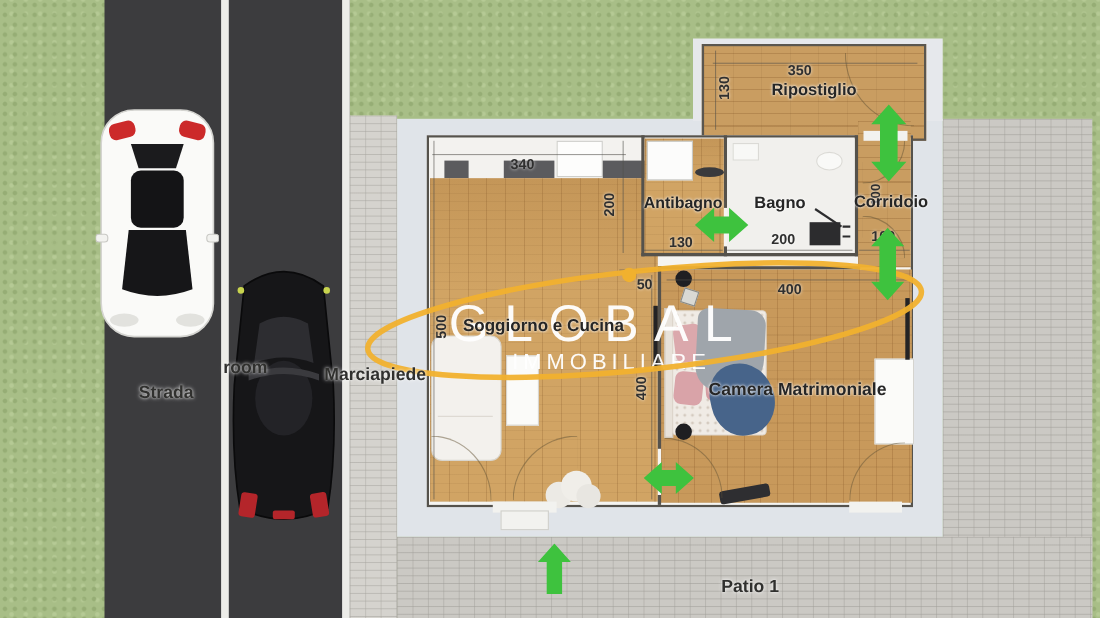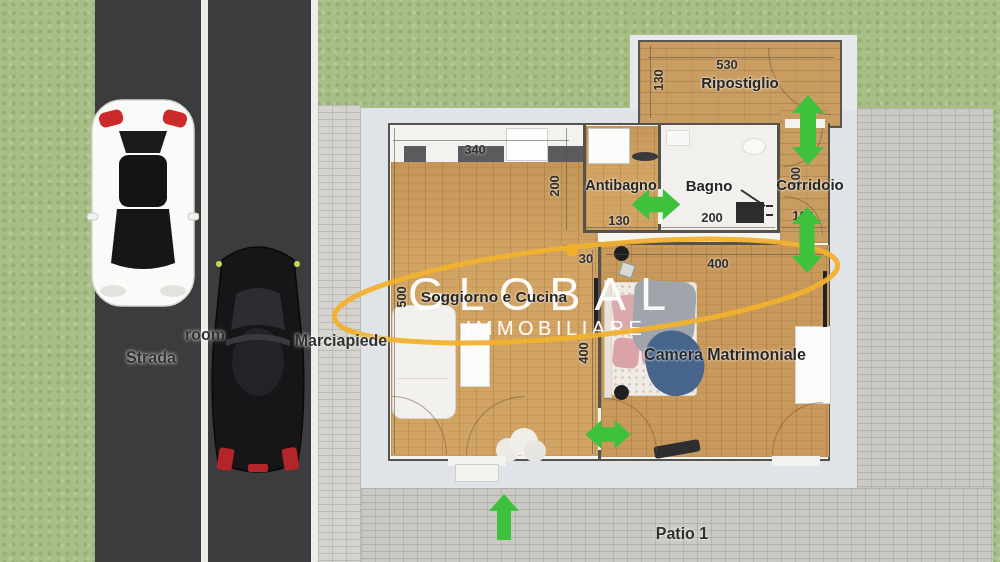--- a/index.html
+++ b/index.html
@@ -144,46 +144,46 @@
   <div class="abs dl" style="left:781px;top:227px;width:46px;height:1px;"></div>
 
   <svg class="abs wm" style="left:320px;top:230px;" width="540" height="130" viewBox="0 0 540 130">
     <text x="224" y="80" text-anchor="middle" font-family="Liberation Sans, sans-serif" font-size="47" letter-spacing="14" fill="#ffffff" opacity="0.96" font-weight="400">GLOBAL</text>
     <text x="236" y="105" text-anchor="middle" font-family="Liberation Sans, sans-serif" font-size="20" letter-spacing="4.5" fill="#ffffff" opacity="0.96" font-weight="400">IMMOBILIARE</text>
     <ellipse cx="266" cy="61" rx="253" ry="45" transform="rotate(-6 266 61)" fill="none" stroke="#F1B12E" stroke-width="5" opacity="0.95"></ellipse>
     <circle cx="252" cy="20" r="6.5" fill="#F1B12E"></circle>
   </svg>
 
 
-  <div class="abs dim" style="left:727px;top:64px;">530</div>
+  <div class="abs dim" style="left:727px;top:64px;">350</div>
   <div class="abs room-lbl" style="left:740px;top:82px;font-size:15px;">Ripostiglio</div>
   <div class="abs dim rot" style="left:658px;top:80px;">130</div>
 
   <div class="abs dim" style="left:475px;top:149px;">340</div>
   <div class="abs dim rot" style="left:554px;top:186px;">200</div>
-  <div class="abs dim" style="left:586px;top:258px;">30</div>
+  <div class="abs dim" style="left:586px;top:258px;">50</div>
   <div class="abs dim rot" style="left:401px;top:297px;">500</div>
   <div class="abs dim rot" style="left:583px;top:353px;">400</div>
   <div class="abs room-lbl" style="left:494px;top:297px;font-size:15.5px;">Soggiorno e Cucina</div>
 
   <div class="abs room-lbl" style="left:621px;top:185px;font-size:14.5px;">Antibagno</div>
   <div class="abs dim" style="left:619px;top:220px;">130</div>
 
   <div class="abs room-lbl" style="left:709px;top:185px;font-size:15px;">Bagno</div>
   <div class="abs dim" style="left:712px;top:217px;">200</div>
 
   <div class="abs dim rot" style="left:796px;top:177px;font-size:12px;">100</div>
   <div class="abs room-lbl" style="left:810px;top:184px;font-size:15px;text-align:right;">Corridoio</div>
   <div class="abs dim" style="left:803px;top:215px;">100</div>
 
   <div class="abs dim" style="left:718px;top:263px;">400</div>
   <div class="abs room-lbl" style="left:725px;top:355px;font-size:16px;">Camera Matrimoniale</div>
 
   <div class="abs out-lbl" style="left:151px;top:358px;">Strada</div>
-  <div class="abs out-lbl" style="left:205px;top:335px;">room</div>
+  <div class="abs out-lbl" style="left:223px;top:335px;">room</div>
   <div class="abs out-lbl" style="left:341px;top:341px;">Marciapiede</div>
   <div class="abs out-lbl" style="left:682px;top:534px;">Patio 1</div>
 
   <svg class="abs arrow" style="left:791px;top:94px;" width="34" height="72" viewBox="0 0 34 70">
     <polygon points="17,0 33,18 25,18 25,52 33,52 17,70 1,52 9,52 9,18 1,18"></polygon>
   </svg>
   <svg class="abs arrow" style="left:790px;top:207px;" width="34" height="66" viewBox="0 0 34 70">
     <polygon points="17,0 33,18 25,18 25,52 33,52 17,70 1,52 9,52 9,18 1,18"></polygon>
   </svg>
   <svg class="abs arrow" style="left:631px;top:188px;" width="50" height="33" viewBox="0 0 50 34">

